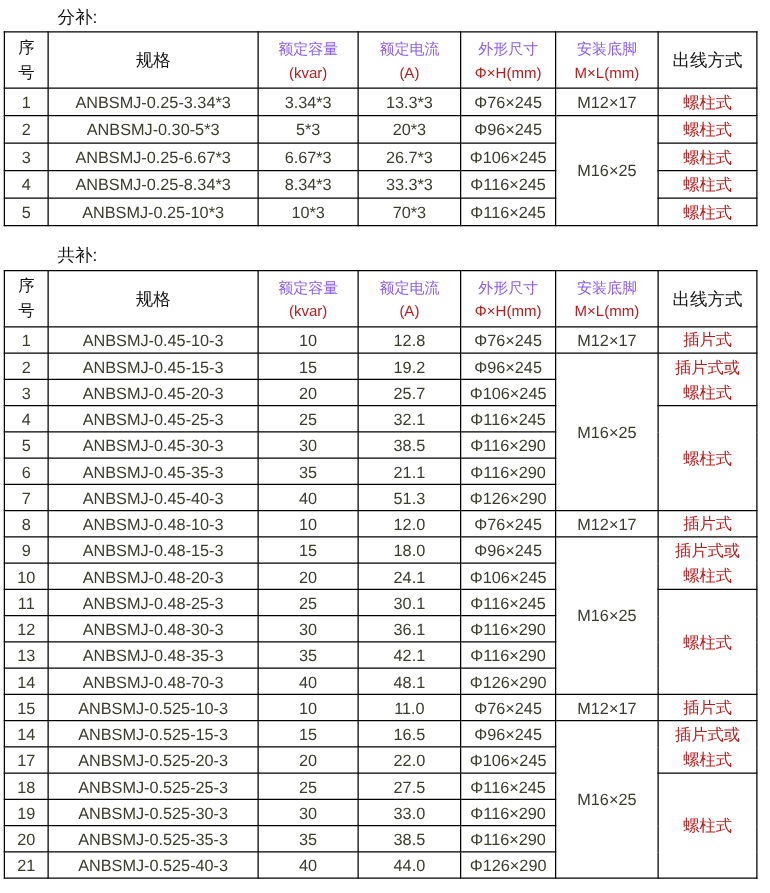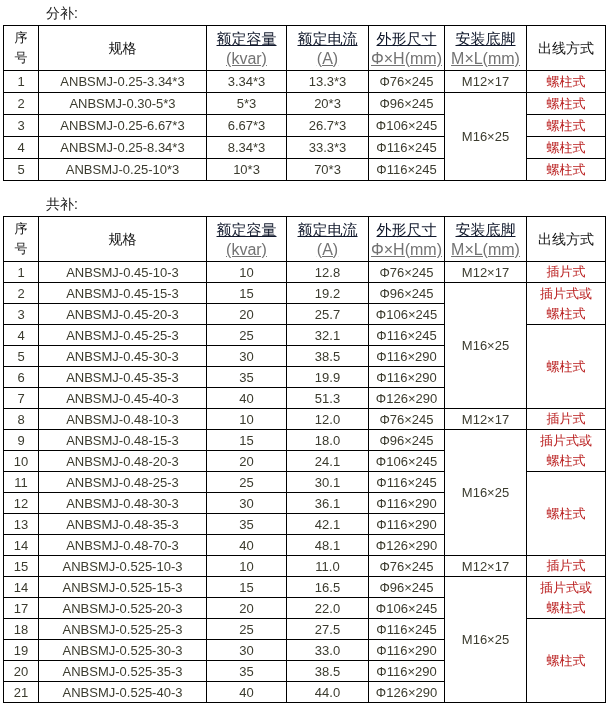--- a/index.html
+++ b/index.html
@@ -28,22 +28,22 @@
     vertical-align: middle;
     padding: 0 1px;
     color: #3b3b2e;
     font-size: 13px;
     overflow: hidden;
   }
   .t1 td { height: 22px; }
   .t2 td { height: 21px; }
   td.cn { color: #b91c1c; font-size: 13px; }
   .hd { height: 44px; color: #141414; }
-  .hd .h1 { font-size: 15px; line-height: 20px; color: #0f172a; text-decoration: underline; }
-  .hd .h2 { font-size: 16px; line-height: 19px; color: #737373; text-decoration: underline; }
+  .hd .h1 { font-size: 12px; line-height: 20px; color: #8b5cf6; }
+  .hd .h2 { font-size: 12px; line-height: 19px; color: #b91c1c; }
   .hd .single { font-size: 14px; line-height: 44px; }
   .pre { white-space: pre-line; line-height: 20px; }
 </style>
 </head>
 <body>
 
 <div class="sheet">
 
   <div class="tbl-label">分补:</div>
 
@@ -206,21 +206,21 @@
       <td>5</td>
       <td>ANBSMJ-0.45-30-3</td>
       <td>30</td>
       <td>38.5</td>
       <td>Φ116×290</td>
     </tr>
     <tr>
       <td>6</td>
       <td>ANBSMJ-0.45-35-3</td>
       <td>35</td>
-      <td>19.9</td>
+      <td>21.1</td>
       <td>Φ116×290</td>
     </tr>
     <tr>
       <td>7</td>
       <td>ANBSMJ-0.45-40-3</td>
       <td>40</td>
       <td>51.3</td>
       <td>Φ126×290</td>
     </tr>
     <tr>

